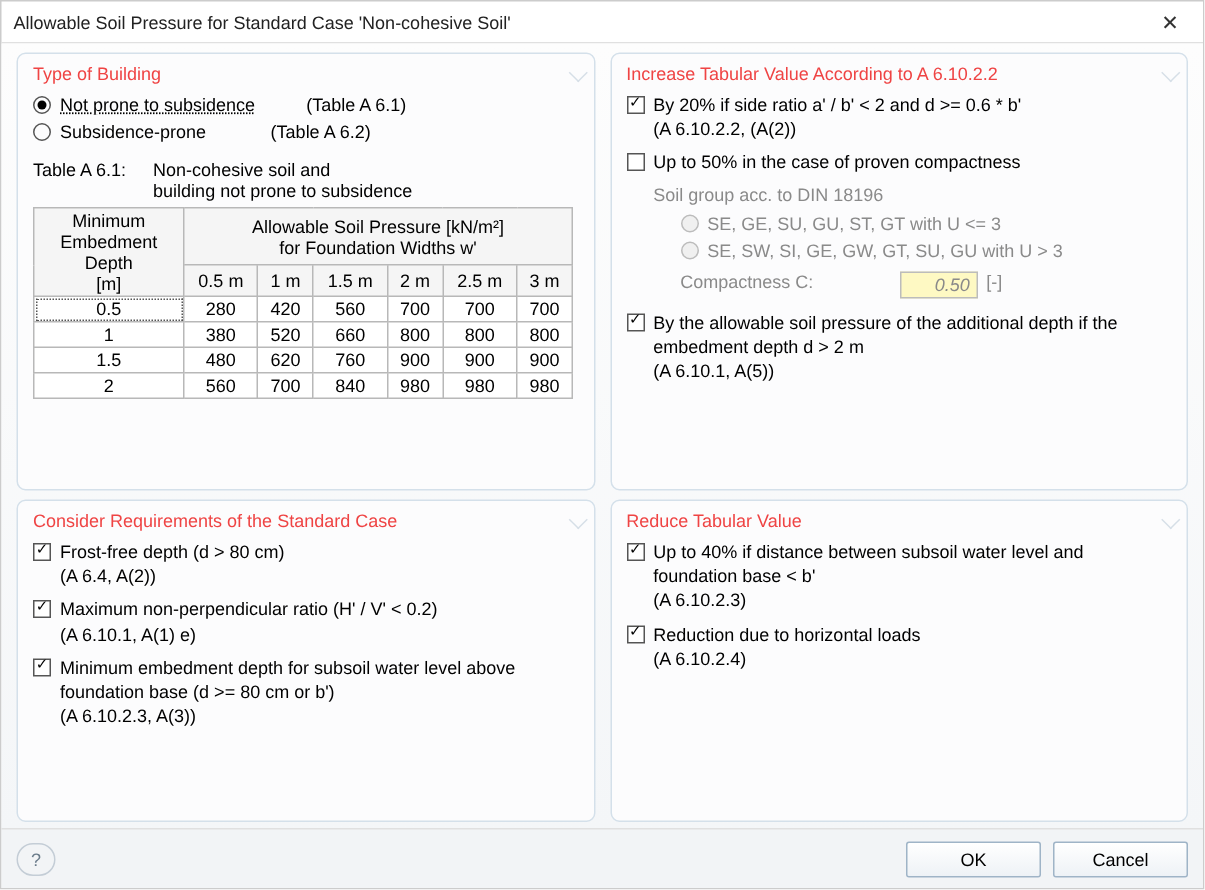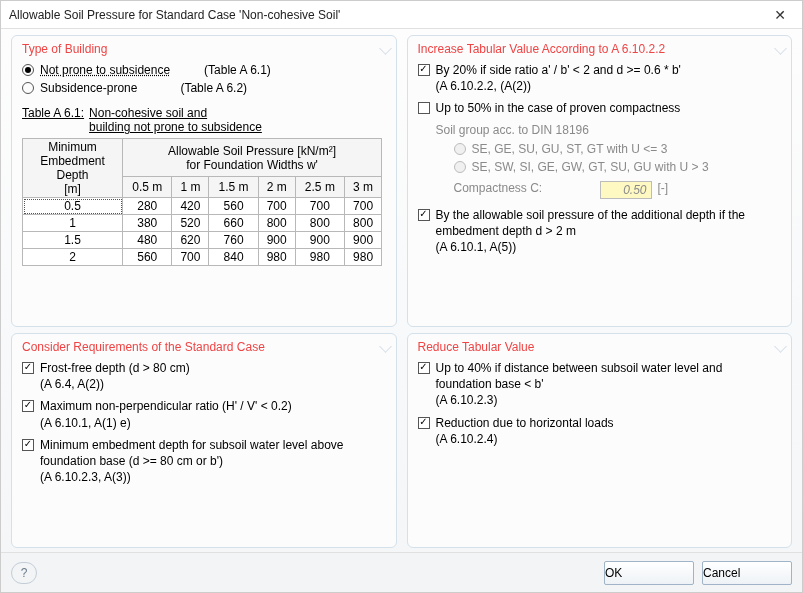--- a/index.html
+++ b/index.html
@@ -23,23 +23,23 @@
   .indent1 { padding-left:18px; }
   .row { display:flex; align-items:flex-start; gap:6px; margin:2px 0; }
   .numbox { width:52px; height:18px; border:1px solid #bcbcbc; background:#fef9c3; text-align:right; padding:0 4px; line-height:16px; color:#666;font-style:italic; }
   table.pressure { border-collapse:collapse; width:360px; margin-top:4px; }
   table.pressure th, table.pressure td { border:1px solid #b8b8b8; padding:1px 4px; text-align:center; background:#fff; font-weight:400; }
   table.pressure th { background:#f5f5f5; }
   table.pressure td.active { outline:1px dotted #555; outline-offset:-2px; }
   .caption { margin-top:10px; }
   .footer { height:40px; border-top:1px solid #e0e0e0; display:flex; align-items:center; padding:0 10px; gap:8px; background:#f2f4f6; }
   .footer .spacer { flex:1; }
-  .btn { width:90px; height:24px; border:1px solid #9fb4c7; background:linear-gradient(#fff,#eef2f6); border-radius:2px; display:flex; align-items:center; cursor:pointer; }
+  .btn { width:90px; height:24px; border:1px solid #9fb4c7; background:linear-gradient(#fff,#eef2f6); border-radius:2px; display:flex; align-items:center; justify-content:center; cursor:pointer; }
   .helpbtn { width:26px; height:22px; border:1px solid #c4cdd6; border-radius:11px; display:flex; align-items:center; justify-content:center; color:#6a7b8a; cursor:pointer; }
-  .tbl-note { display:flex; gap:5px;text-decoration:underline; }
+  .tbl-note { display:flex; gap:18px; }
 </style>
 </head>
 <body>
 
 <div class="window">
   <div class="titlebar">
     <div class="title">Allowable Soil Pressure for Standard Case 'Non-cohesive Soil'</div>
     <div class="closex">✕</div>
   </div>
 

